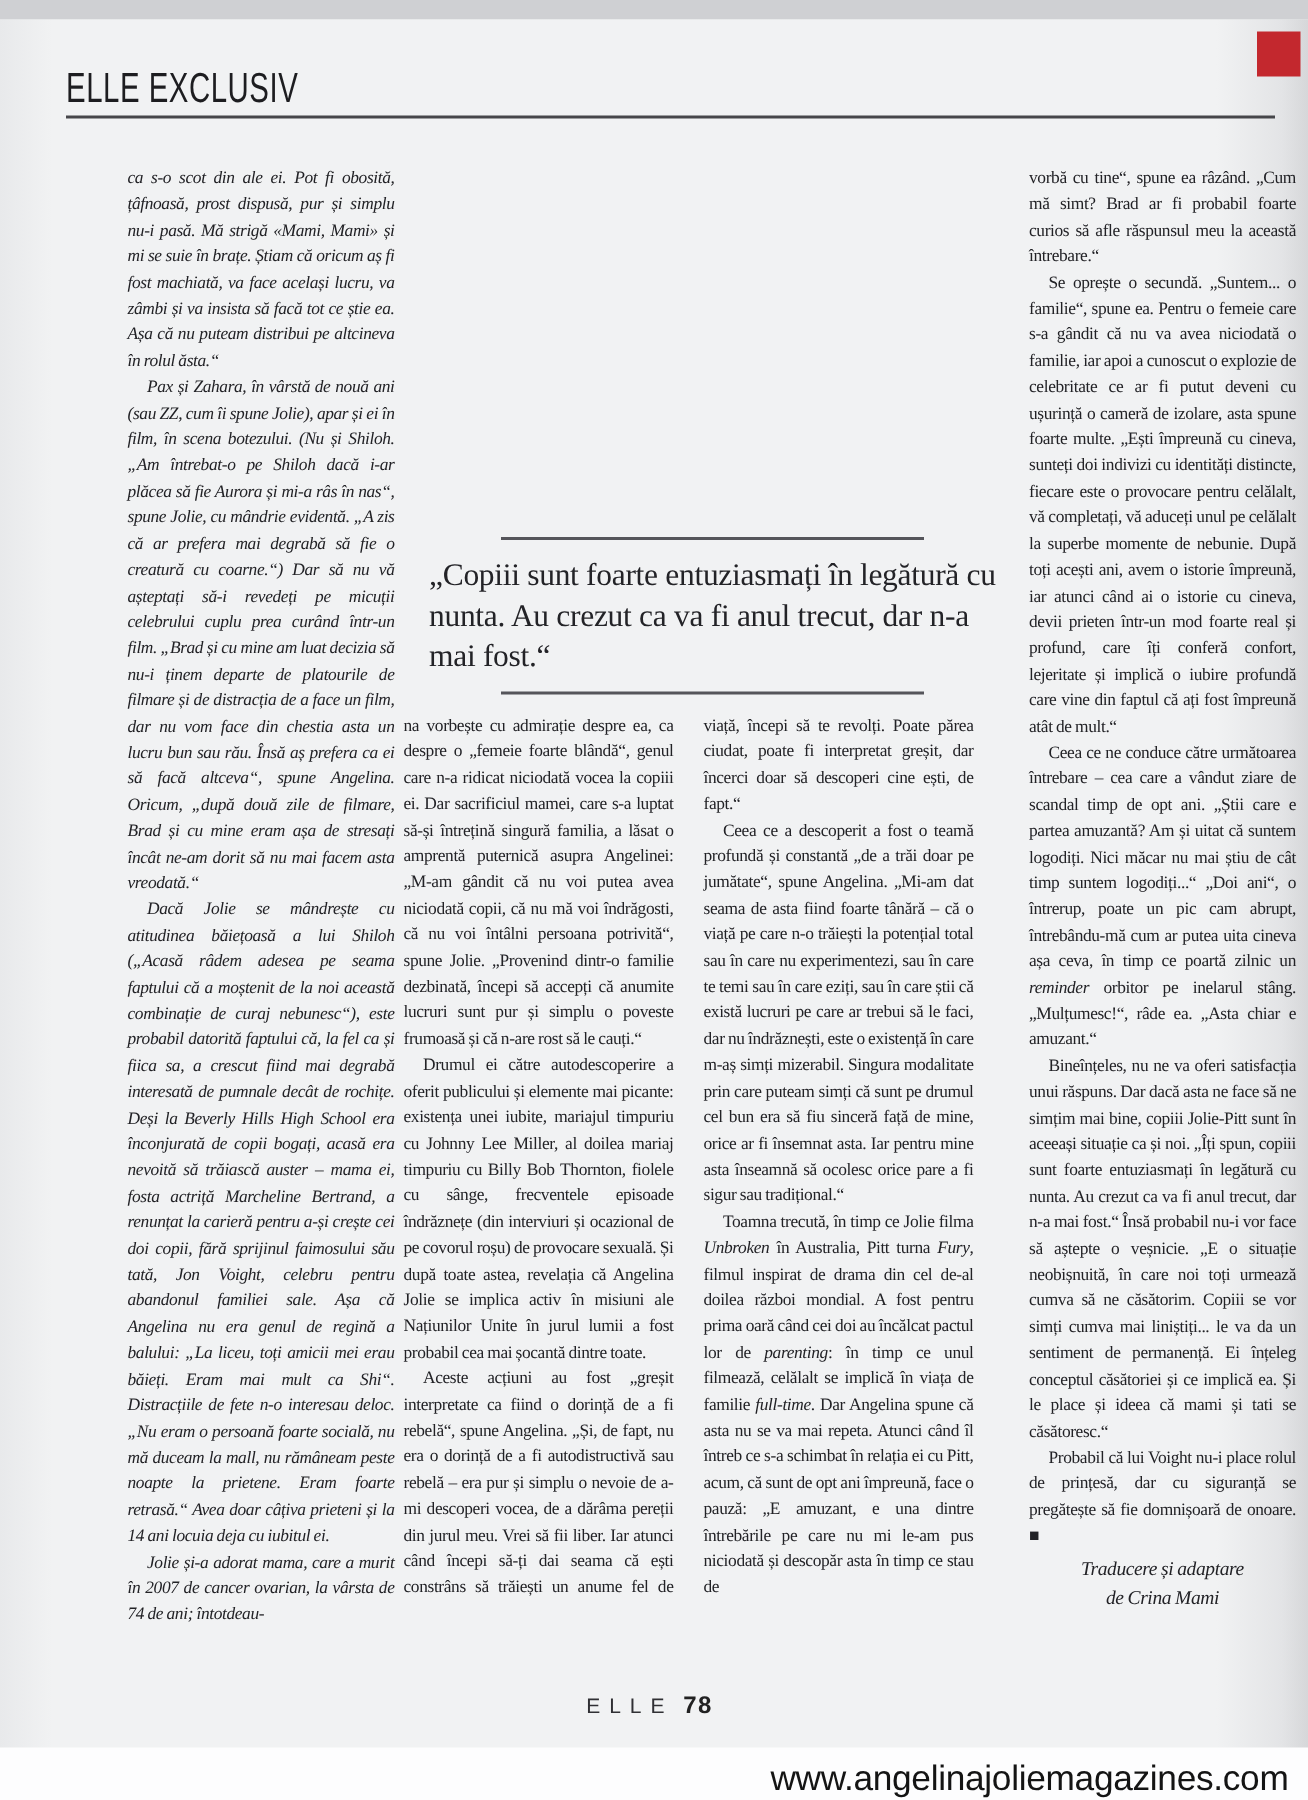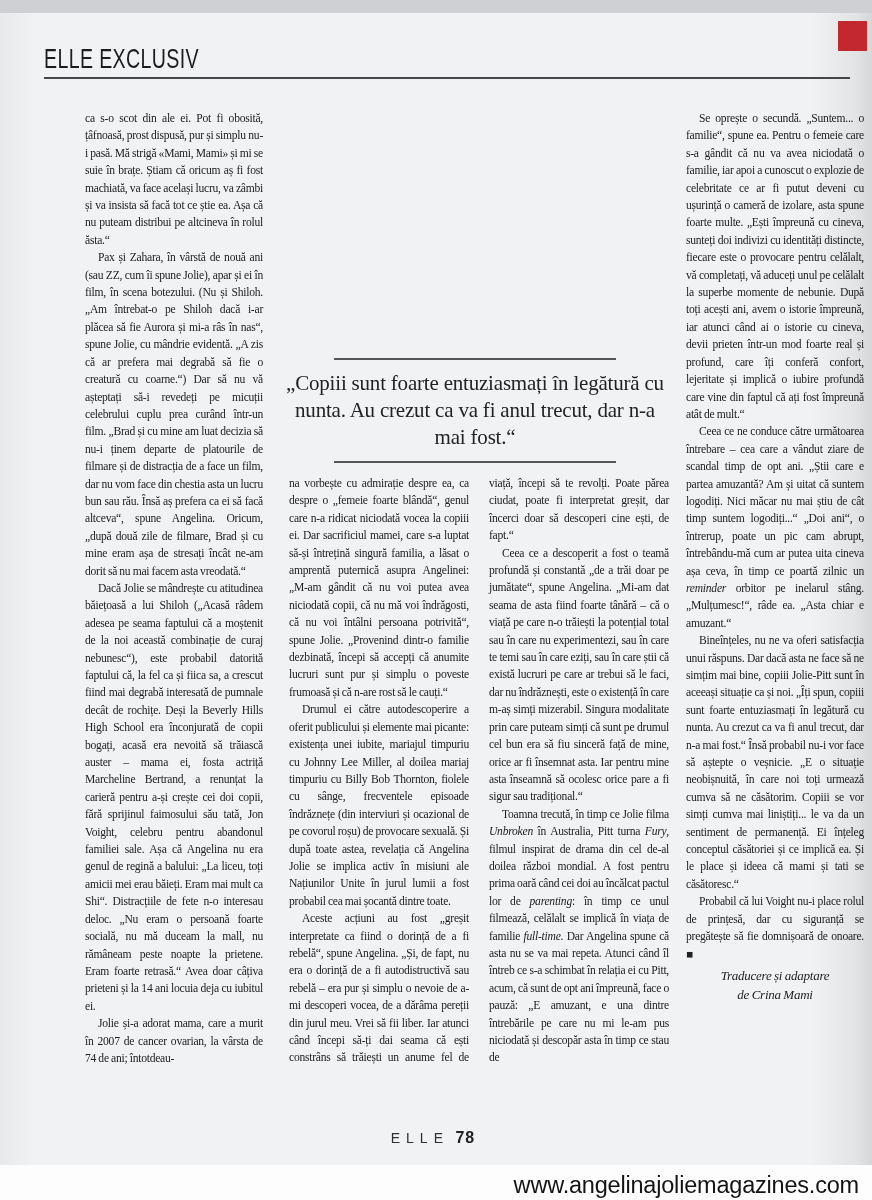--- a/index.html
+++ b/index.html
@@ -21,26 +21,26 @@
     transform:scaleX(0.70); transform-origin:left center;
   }
   .header-rule { position:absolute; left:44px; top:64px; width:806px; height:2px; background:#46464a; }
   .red-mark { position:absolute; top:8px; right:5px; width:29px; height:30px; }
 
   
   .article-text { font-size:11.6px; line-height:17.4px; letter-spacing:-0.25px; word-spacing:-0.4px; }
   .para { margin:0; text-align:justify; }
   .para.indent { text-indent:13px; }
   .para i { font-style:italic; }
-  .col-1 { position:absolute; left:85px;  top:97px; width:178px; }
+  .col-1 { position:absolute; left:85px;  top:97px; width:178px;font-style:italic; }
   .col-4 { position:absolute; left:686px; top:97px; width:178px; }
-  .two-col { position:absolute; left:289px; top:462px; width:380px; column-count:2; column-gap:20px; column-fill:balance; }
+  .two-col { position:absolute; left:269px; top:462px; width:380px; column-count:2; column-gap:20px; column-fill:balance; }
 
   
-  .pullquote { position:absolute; left:285px; top:345px; width:380px; text-align:center; }
+  .pullquote { position:absolute; left:285px; top:345px; width:380px; }
   .pq-rule { height:2px; width:282px; margin:0 auto; background:#55555a; }
   .pq-text {
     margin:10px auto; max-width:378px;
     font-size:21px; line-height:27px; letter-spacing:-0.2px; color:#232327;
   }
 
   
   .byline { margin-top:3px; font-style:italic; font-size:13px; line-height:19px; text-align:center; color:#222226; }
 
   
@@ -84,20 +84,21 @@
   <div class="two-col article-text">
       <p class="para">na vorbește cu admirație despre ea, ca despre o „femeie foarte blândă“, genul care n-a ridicat niciodată vocea la copiii ei. Dar sacrificiul mamei, care s-a luptat să-și întrețină singură familia, a lăsat o amprentă puternică asupra Angelinei: „M-am gândit că nu voi putea avea niciodată copii, că nu mă voi îndrăgosti, că nu voi întâlni persoana potrivită“, spune Jolie. „Provenind dintr-o familie dezbinată, începi să accepți că anumite lucruri sunt pur și simplu o poveste frumoasă și că n-are rost să le cauți.“</p>
       <p class="para indent">Drumul ei către autodescoperire a oferit publicului și elemente mai picante: existența unei iubite, mariajul timpuriu cu Johnny Lee Miller, al doilea mariaj timpuriu cu Billy Bob Thornton, fiolele cu sânge, frecventele episoade îndrăznețe (din interviuri și ocazional de pe covorul roșu) de provocare sexuală. Și după toate astea, revelația că Angelina Jolie se implica activ în misiuni ale Națiunilor Unite în jurul lumii a fost probabil cea mai șocantă dintre toate.</p>
       <p class="para indent">Aceste acțiuni au fost „greșit interpretate ca fiind o dorință de a fi rebelă“, spune Angelina. „Și, de fapt, nu era o dorință de a fi autodistructivă sau rebelă – era pur și simplu o nevoie de a-mi descoperi vocea, de a dărâma pereții din jurul meu. Vrei să fii liber. Iar atunci când începi să-ți dai seama că ești constrâns să trăiești un anume fel de viață, începi să te revolți. Poate părea ciudat, poate fi interpretat greșit, dar încerci doar să descoperi cine ești, de fapt.“</p>
       <p class="para indent">Ceea ce a descoperit a fost o teamă profundă și constantă „de a trăi doar pe jumătate“, spune Angelina. „Mi-am dat seama de asta fiind foarte tânără – că o viață pe care n-o trăiești la potențial total sau în care nu experimentezi, sau în care te temi sau în care eziți, sau în care știi că există lucruri pe care ar trebui să le faci, dar nu îndrăznești, este o existență în care m-aș simți mizerabil. Singura modalitate prin care puteam simți că sunt pe drumul cel bun era să fiu sinceră față de mine, orice ar fi însemnat asta. Iar pentru mine asta înseamnă să ocolesc orice pare a fi sigur sau tradițional.“</p>
       <p class="para indent">Toamna trecută, în timp ce Jolie filma <i>Unbroken</i> în Australia, Pitt turna <i>Fury</i>, filmul inspirat de drama din cel de-al doilea război mondial. A fost pentru prima oară când cei doi au încălcat pactul lor de <i>parenting</i>: în timp ce unul filmează, celălalt se implică în viața de familie <i>full-time</i>. Dar Angelina spune că asta nu se va mai repeta. Atunci când îl întreb ce s-a schimbat în relația ei cu Pitt, acum, că sunt de opt ani împreună, face o pauză: „E amuzant, e una dintre întrebările pe care nu mi le-am pus niciodată și descopăr asta în timp ce stau de</p>
     </div>
 
   <div class="col-4 article-text">
     <div>
+        <p class="para">vorbă cu tine“, spune ea râzând. „Cum mă simt? Brad ar fi probabil foarte curios să afle răspunsul meu la această întrebare.“</p>
         <p class="para indent">Se oprește o secundă. „Suntem... o familie“, spune ea. Pentru o femeie care s-a gândit că nu va avea niciodată o familie, iar apoi a cunoscut o explozie de celebritate ce ar fi putut deveni cu ușurință o cameră de izolare, asta spune foarte multe. „Ești împreună cu cineva, sunteți doi indivizi cu identități distincte, fiecare este o provocare pentru celălalt, vă completați, vă aduceți unul pe celălalt la superbe momente de nebunie. După toți acești ani, avem o istorie împreună, iar atunci când ai o istorie cu cineva, devii prieten într-un mod foarte real și profund, care îți conferă confort, lejeritate și implică o iubire profundă care vine din faptul că ați fost împreună atât de mult.“</p>
         <p class="para indent">Ceea ce ne conduce către următoarea întrebare – cea care a vândut ziare de scandal timp de opt ani. „Știi care e partea amuzantă? Am și uitat că suntem logodiți. Nici măcar nu mai știu de cât timp suntem logodiți...“ „Doi ani“, o întrerup, poate un pic cam abrupt, întrebându-mă cum ar putea uita cineva așa ceva, în timp ce poartă zilnic un <i>reminder</i> orbitor pe inelarul stâng. „Mulțumesc!“, râde ea. „Asta chiar e amuzant.“</p>
         <p class="para indent">Bineînțeles, nu ne va oferi satisfacția unui răspuns. Dar dacă asta ne face să ne simțim mai bine, copiii Jolie-Pitt sunt în aceeași situație ca și noi. „Îți spun, copiii sunt foarte entuziasmați în legătură cu nunta. Au crezut ca va fi anul trecut, dar n-a mai fost.“ Însă probabil nu-i vor face să aștepte o veșnicie. „E o situație neobișnuită, în care noi toți urmează cumva să ne căsătorim. Copiii se vor simți cumva mai liniștiți... le va da un sentiment de permanență. Ei înțeleg conceptul căsătoriei și ce implică ea. Și le place și ideea că mami și tati se căsătoresc.“</p>
         <p class="para indent">Probabil că lui Voight nu-i place rolul de prințesă, dar cu siguranță se pregătește să fie domnișoară de onoare. ■</p>
       </div>
     <div class="byline">
         <div>Traducere și adaptare</div>
         <div>de Crina Mami</div>
       </div>
   </div>

